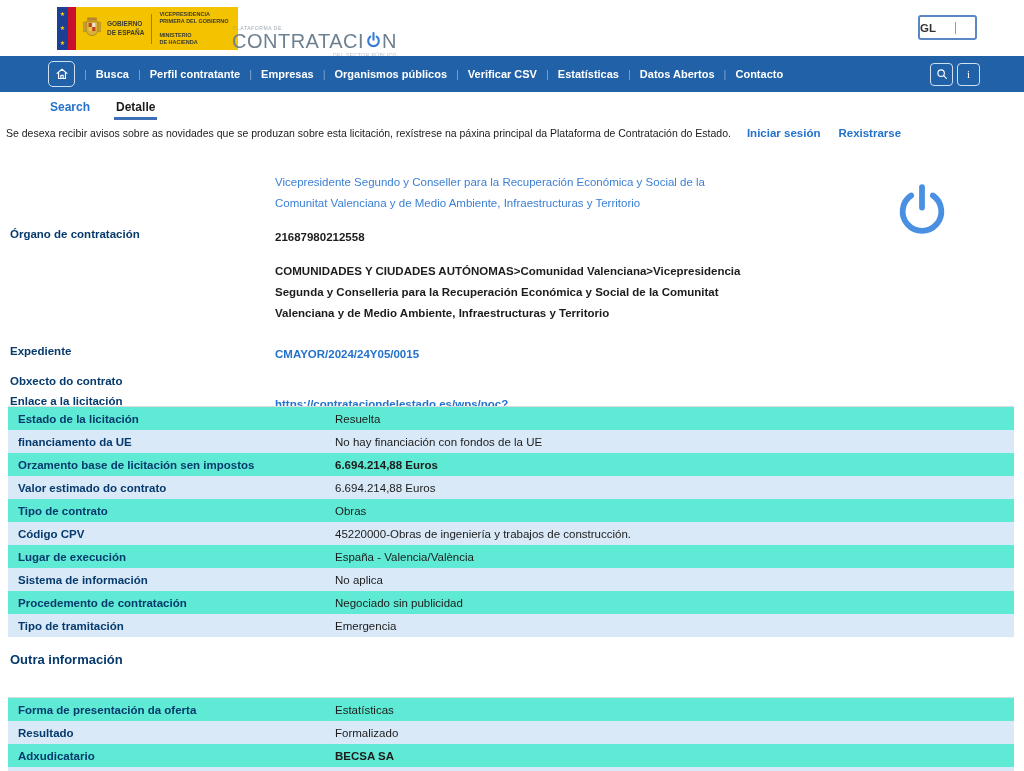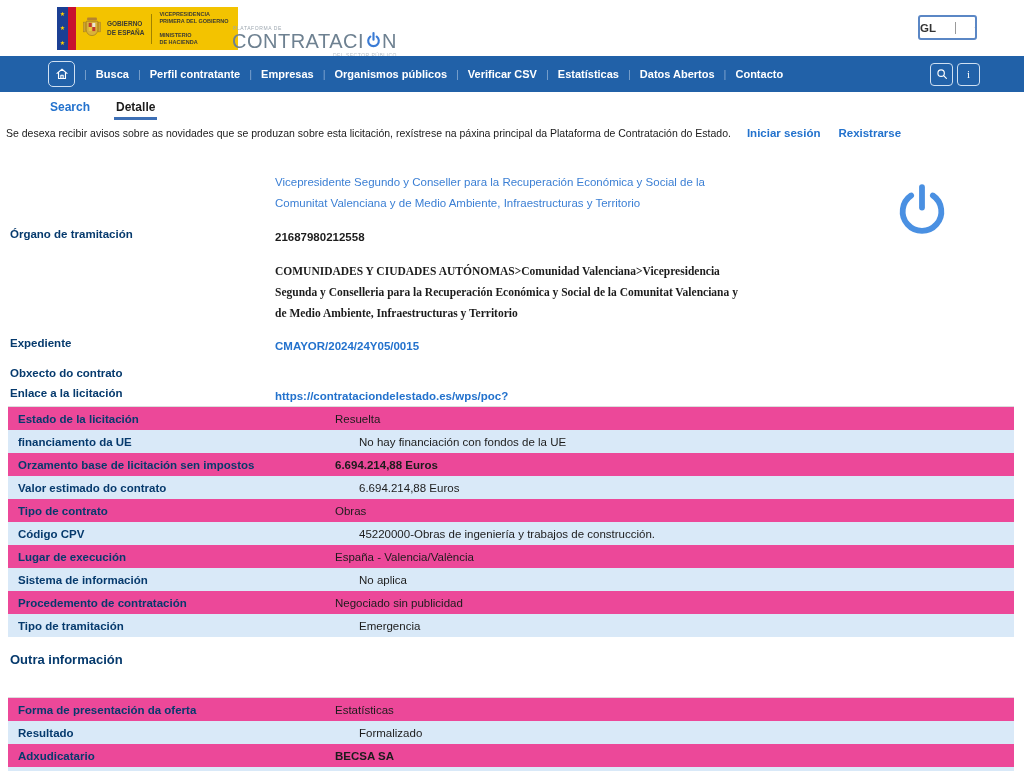--- a/index.html
+++ b/index.html
@@ -55,34 +55,34 @@
   .notice { position:absolute; top:127px; left:6px; font-size:10.5px; color:#1a1a1a; white-space:nowrap; }
   .notice a { font-size:11.5px; font-weight:bold; color:#2372cd; text-decoration:none; cursor:pointer; }
   .notice a.first { margin-left:16px; }
   .notice a.second { margin-left:18px; }
 
   
   .detail { position:absolute; top:172px; left:10px; width:880px; }
   .d-row { display:flex; }
   .d-label { width:265px; flex-shrink:0; font-size:11.5px; font-weight:bold; color:#063a6d; padding-top:1px; }
   .d-value { font-size:11.5px; line-height:21px; color:#1c1c1c; }
-  .mb13 { margin-bottom:13px; } .mb12 { margin-bottom:12px;font-family:Liberation Serif, serif; } .mb9 { margin-bottom:9px; } .mb7 { margin-bottom:7px; }
+  .mb13 { margin-bottom:13px; } .mb12 { margin-bottom:20px; } .mb9 { margin-bottom:9px; } .mb7 { margin-bottom:7px; }
   .link-soft { color:#3b7fd4; text-decoration:none; cursor:pointer; width:452px; display:block; }
   .strong { font-weight:bold; }
   .w470 { width:470px; } .w590 { width:590px; }
   .link-bold { color:#2372cd; font-weight:bold; text-decoration:none; cursor:pointer; display:block; }
   .prewrap { white-space:pre-line; width:590px; }
 
   .power-big { position:absolute; top:181px; left:893px; }
 
   
   .tbl { position:absolute; left:8px; width:1006px; border-top:1px solid #dcdcdc; }
   .tbl1 { top:406px; } .tbl2 { top:697px; }
-  .t-row { display:flex; align-items:center; height:23px; background:#ec4899; }
-  .t-row.stripe { background:#d9e9f8;gap:24px; }
+  .t-row { display:flex; align-items:center; height:23px; background:#5eead4; }
+  .t-row.stripe { background:#d9e9f8; }
   .t-label { width:327px; padding-left:10px; flex-shrink:0; font-size:11.5px; font-weight:bold; color:#063a6d; }
   .t-value { font-size:11.5px; color:#1c1c1c; }
   .t-strip-partial { height:5px; background:#d9e9f8; }
 
   .heading2 { position:absolute; top:652px; left:10px; font-size:13px; font-weight:bold; color:#063a6d; }
 </style>
 </head>
 <body>
 
 <div class="header">
@@ -193,21 +193,21 @@
 <div class="detail">
 
   <div class="d-row mb13">
     <div class="d-label"></div>
     <div class="d-value">
       <a class="link-soft">Vicepresidente Segundo y Conseller para la Recuperación Económica y Social de la Comunitat Valenciana y de Medio Ambiente, Infraestructuras y Territorio</a>
     </div>
   </div>
 
   <div class="d-row mb13">
-    <div class="d-label">Órgano de tramitación</div>
+    <div class="d-label">Órgano de contratación</div>
     <div class="d-value strong">21687980212558</div>
   </div>
 
   <div class="d-row mb12">
     <div class="d-label"></div>
     <div class="d-value strong w470">COMUNIDADES Y CIUDADES AUTÓNOMAS&gt;Comunidad Valenciana&gt;Vicepresidencia Segunda y Conselleria para la Recuperación Económica y Social de la Comunitat Valenciana y de Medio Ambiente, Infraestructuras y Territorio</div>
   </div>
 
   <div class="d-row mb9">
     <div class="d-label">Expediente</div>

